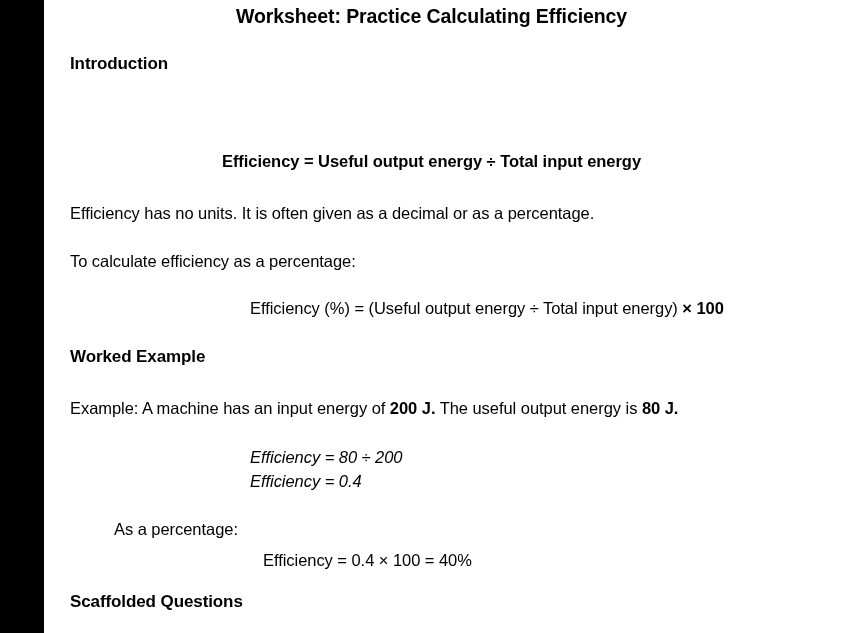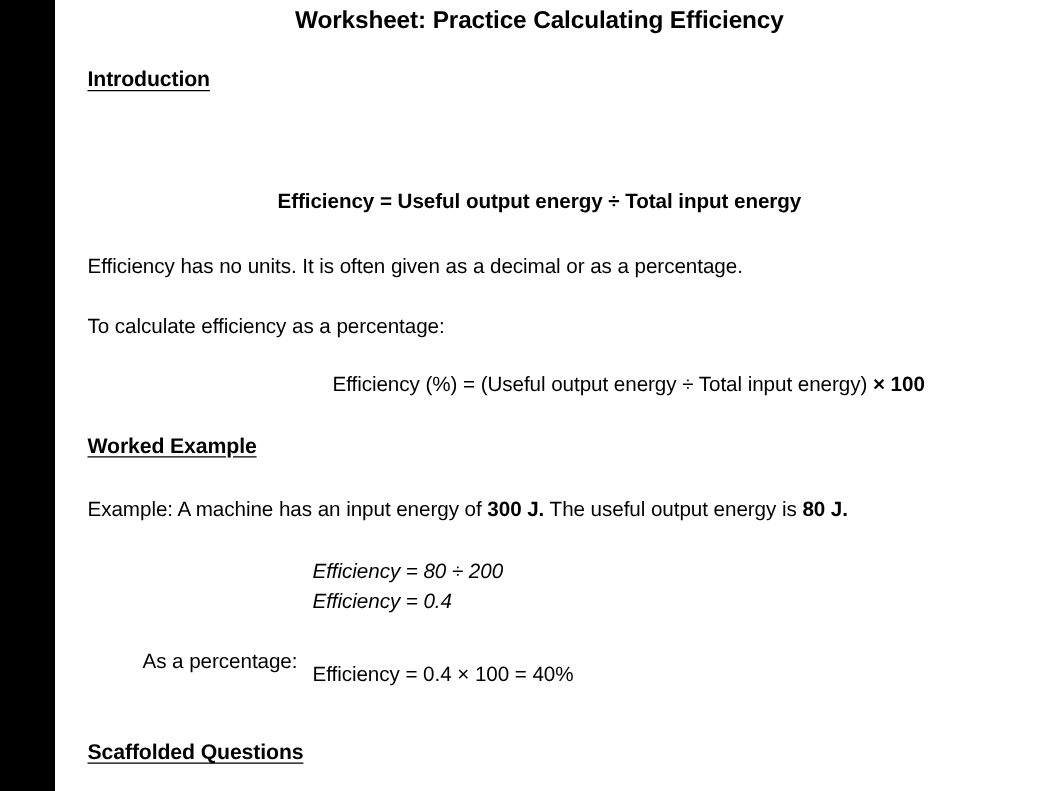--- a/index.html
+++ b/index.html
@@ -44,21 +44,20 @@
     font-weight: bold;
     color: #000000;
     letter-spacing: -0.1px;
   }
   .section-heading {
     position: absolute;
     left: 26px;
     font-size: 17px;
     font-weight: bold;
     color: #000000;
-    text-decoration: underline;
     text-underline-offset: 3px;
     letter-spacing: -0.1px;
     white-space: nowrap;
   }
   .body-text {
     position: absolute;
     left: 26px;
     font-size: 16.5px;
     font-weight: normal;
     color: #000000;
@@ -116,33 +115,33 @@
 
     <div class="section-heading" style="top:54px;">Introduction</div>
 
 
     <div class="formula-centered" style="top:152px;">Efficiency = Useful output energy ÷ Total input energy</div>
 
     <div class="body-text" style="top:249px;">To calculate efficiency as a percentage:</div>
 
     <div class="body-text" style="top:201px;">Efficiency has no units. It is often given as a decimal or as a percentage.</div>
 
-    <div class="formula-indent" style="top:299px;margin-left:16px;"><span>Efficiency (%) = (Useful output energy ÷ Total input energy) </span><span class="b">× 100</span></div>
+    <div class="formula-indent" style="top:299px;"><span>Efficiency (%) = (Useful output energy ÷ Total input energy) </span><span class="b">× 100</span></div>
 
     <div class="section-heading" style="top:347px;">Worked Example</div>
 
-    <div class="body-text" style="top:396px;"><span>Example: A machine has an input energy of </span><span class="b">300 J.</span><span> The useful output energy is </span><span class="b">80 J.</span></div>
+    <div class="body-text" style="top:396px;"><span>Example: A machine has an input energy of </span><span class="b">200 J.</span><span> The useful output energy is </span><span class="b">80 J.</span></div>
 
     <div class="calc-block" style="top:445px;font-style:italic;">
       <div>Efficiency = 80 ÷ 200</div>
       <div>Efficiency = 0.4</div>
     </div>
 
     <div class="body-text" style="top:517px;margin-left:44px;">As a percentage:</div>
 
-    <div class="calc-block" style="top:528px;">
+    <div class="calc-block" style="top:548px;margin-left:13px;">
       <div>Efficiency = 0.4 × 100 = 40%</div>
     </div>
 
     <div class="section-heading" style="top:592px;">Scaffolded Questions</div>
 
   </div>
 </div>
 
 </body></html>

